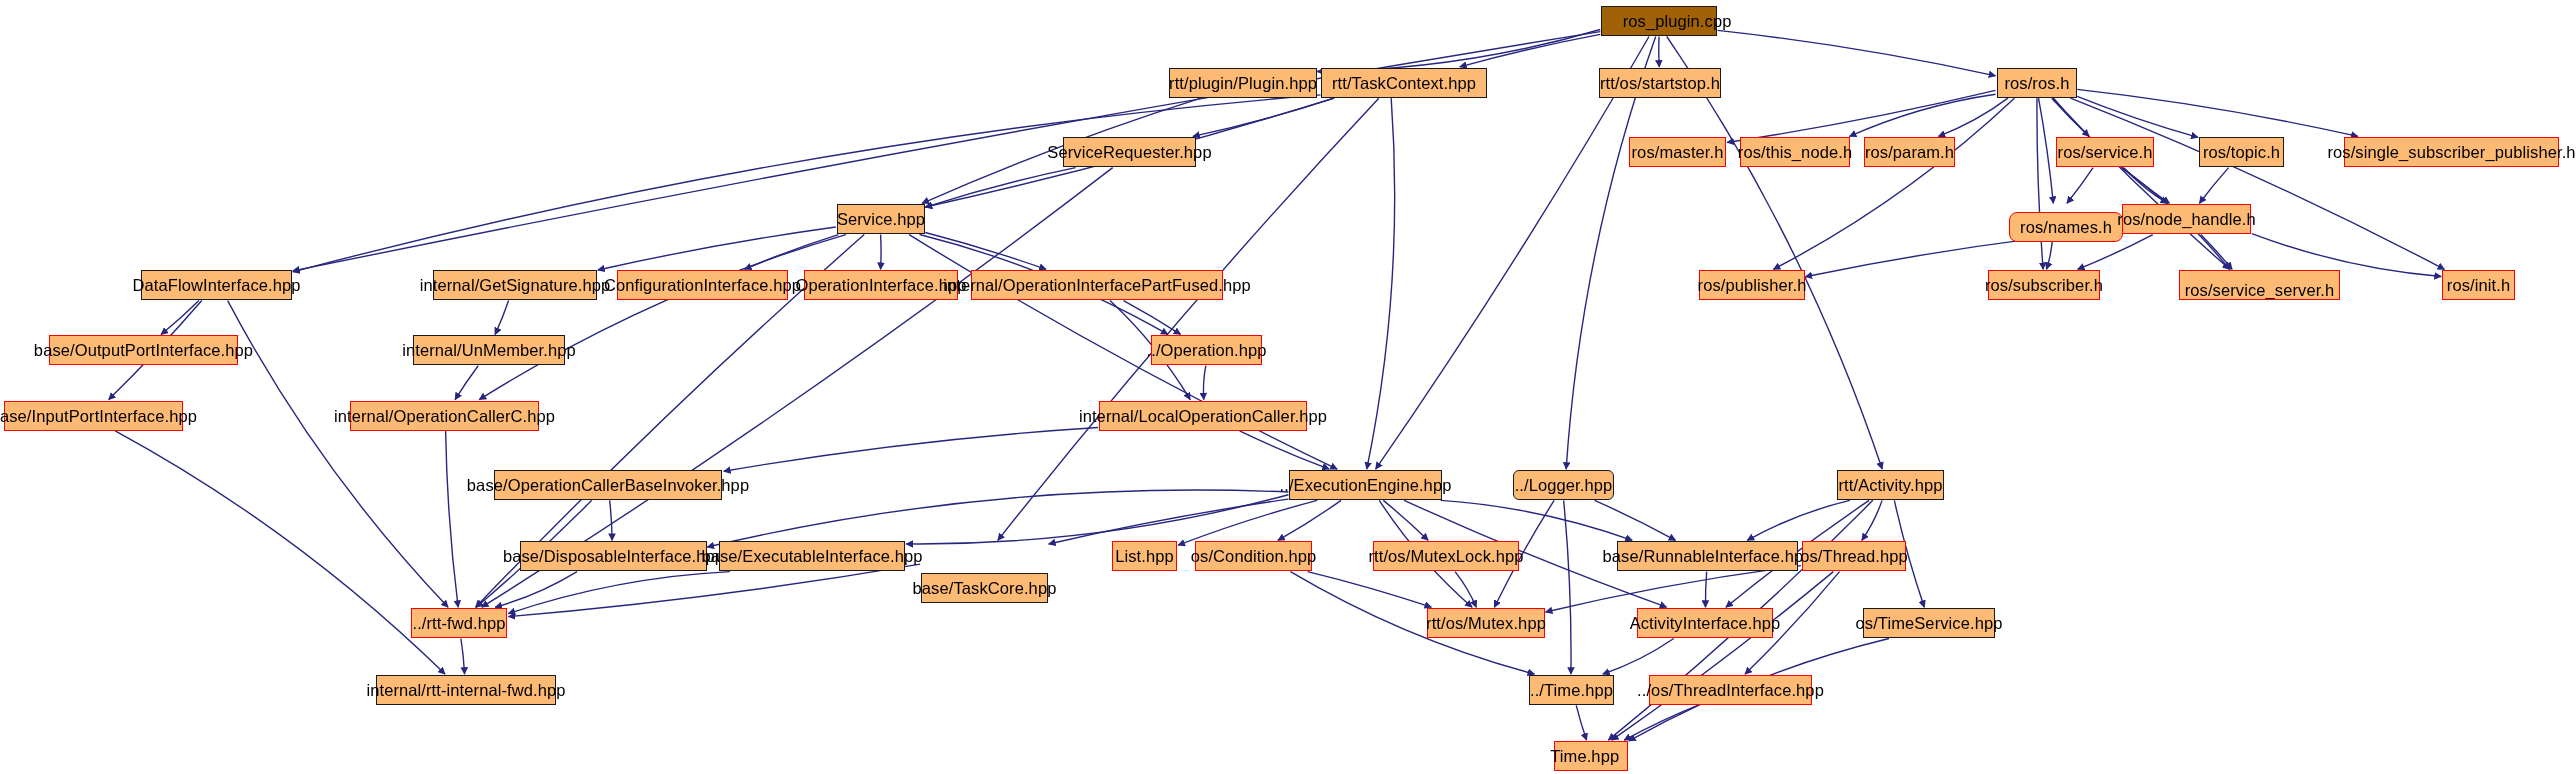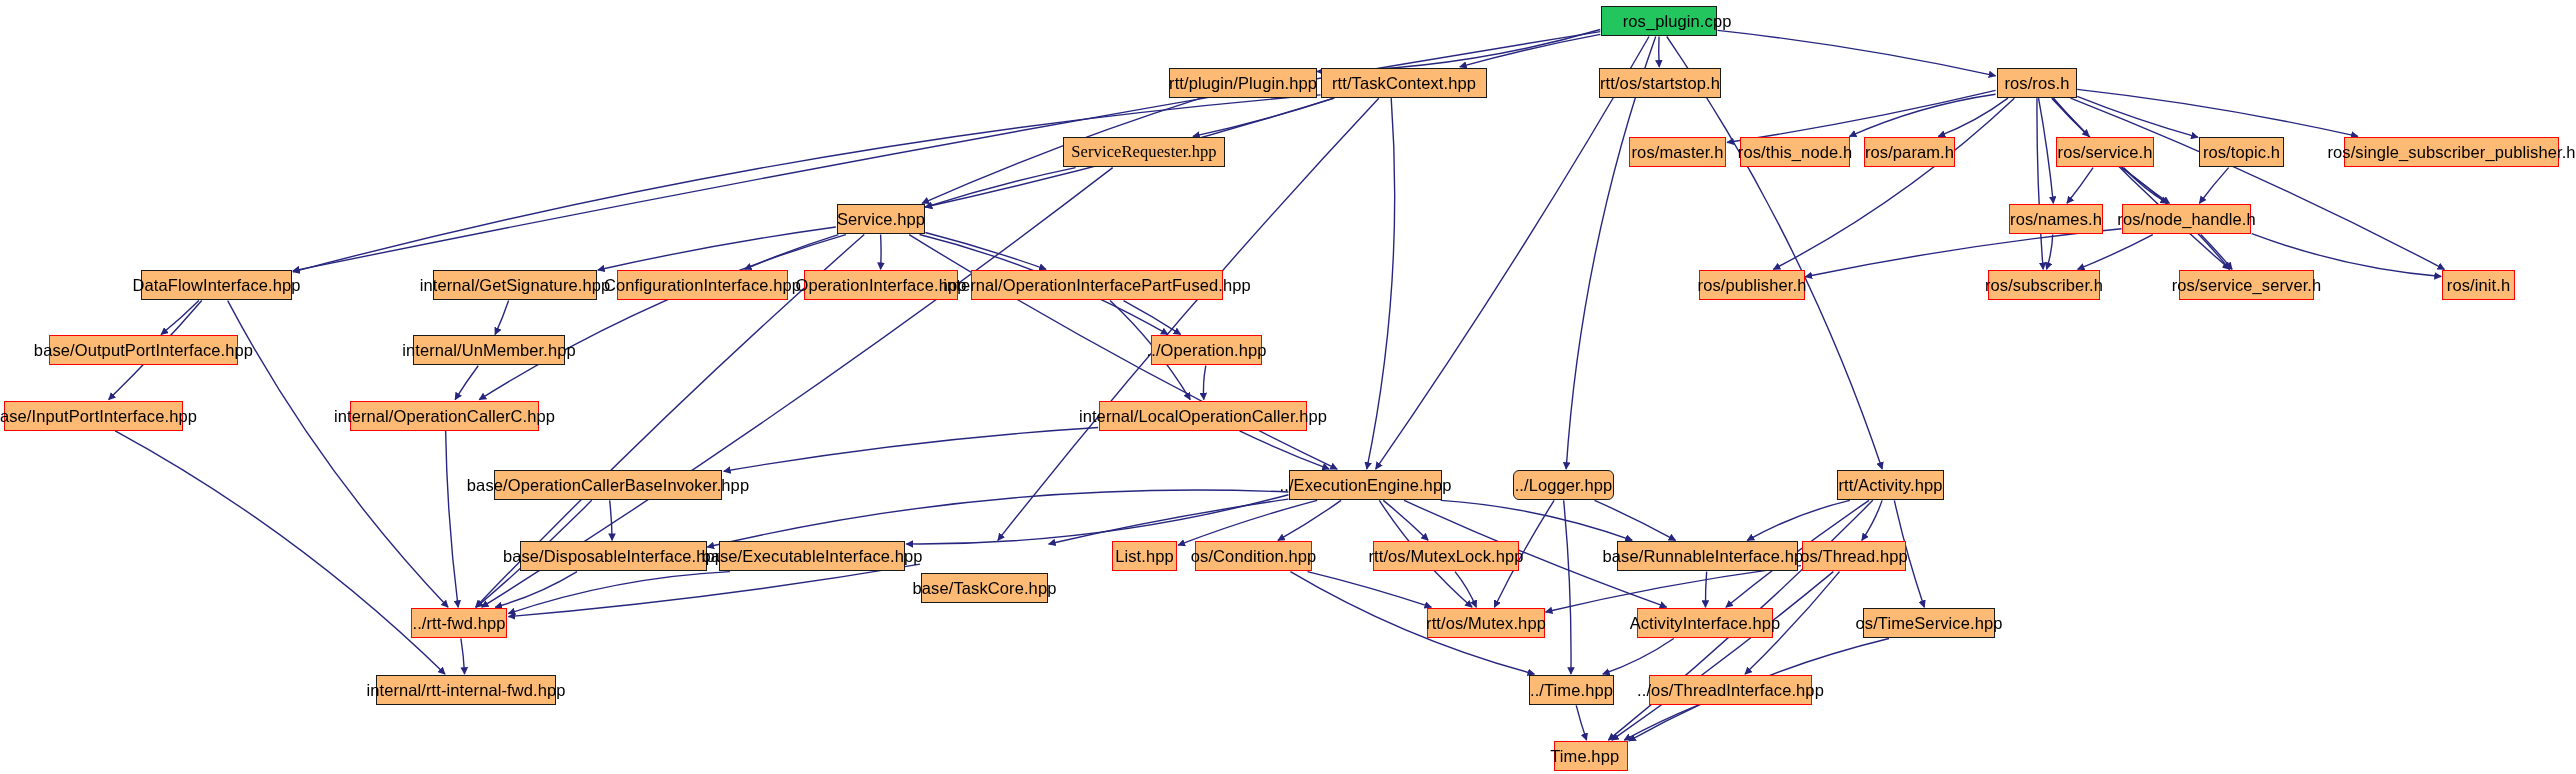--- a/index.html
+++ b/index.html
@@ -40,21 +40,21 @@
     height: 29.5px;
     padding: 0 7.8px;
     z-index: 5;
     cursor: pointer;
   }
   .gnode.black {
     border: 1.7px solid #1a1a1a;
   }
   .gnode.root {
     border: 1.7px solid #1a1a1a;
-    background: #22c55e;
+    background: #a16207;
     padding-left: 44px;
   }
   .gnode span {
     pointer-events: none;
   }
 </style>
 </head>
 <body>
 
 <div id="graph-root">
@@ -167,21 +167,21 @@
       </div>
       <div class="gnode black" style="left: 1321px; top: 68px; width: 166px;">
         <span>rtt/TaskContext.hpp</span>
       </div>
       <div class="gnode black" style="left: 1599px; top: 68px; width: 122px;">
         <span>rtt/os/startstop.h</span>
       </div>
       <div class="gnode black" style="left: 1997px; top: 68px; width: 80px;">
         <span>ros/ros.h</span>
       </div>
-      <div class="gnode black" style="left: 1063px; top: 137px; width: 162px; font-family: Liberation Serif, serif;">
+      <div class="gnode black" style="left: 1063px; top: 137px; width: 133px;">
         <span>ServiceRequester.hpp</span>
       </div>
       <div class="gnode" style="left: 1629px; top: 137px; width: 97px;">
         <span>ros/master.h</span>
       </div>
       <div class="gnode" style="left: 1740px; top: 137px; width: 110px;">
         <span>ros/this_node.h</span>
       </div>
       <div class="gnode" style="left: 1864px; top: 137px; width: 91px;">
         <span>ros/param.h</span>
@@ -191,21 +191,21 @@
       </div>
       <div class="gnode black" style="left: 2199px; top: 137px; width: 85px;">
         <span>ros/topic.h</span>
       </div>
       <div class="gnode" style="left: 2344px; top: 137px; width: 215px;">
         <span>ros/single_subscriber_publisher.h</span>
       </div>
       <div class="gnode black" style="left: 837px; top: 204px; width: 88px;">
         <span>Service.hpp</span>
       </div>
-      <div class="gnode" style="left: 2009px; top: 204px; width: 94px;">
+      <div class="gnode" style="left: 2009px; top: 212px; width: 114px; border-radius: 8px;">
         <span>ros/names.h</span>
       </div>
       <div class="gnode" style="left: 2122px; top: 204px; width: 129px;">
         <span>ros/node_handle.h</span>
       </div>
       <div class="gnode black" style="left: 141px; top: 270px; width: 151px;">
         <span>DataFlowInterface.hpp</span>
       </div>
       <div class="gnode black" style="left: 433px; top: 270px; width: 164px;">
         <span>internal/GetSignature.hpp</span>
@@ -218,21 +218,21 @@
       </div>
       <div class="gnode" style="left: 971px; top: 270px; width: 252px;">
         <span>internal/OperationInterfacePartFused.hpp</span>
       </div>
       <div class="gnode" style="left: 1699px; top: 270px; width: 106px;">
         <span>ros/publisher.h</span>
       </div>
       <div class="gnode" style="left: 1988px; top: 270px; width: 112px;">
         <span>ros/subscriber.h</span>
       </div>
-      <div class="gnode" style="left: 2179px; top: 270px; width: 135px;">
+      <div class="gnode" style="left: 2179px; top: 270px; width: 161px; align-items: flex-end;">
         <span>ros/service_server.h</span>
       </div>
       <div class="gnode" style="left: 2442px; top: 270px; width: 73px;">
         <span>ros/init.h</span>
       </div>
       <div class="gnode" style="left: 49px; top: 335px; width: 189px;">
         <span>base/OutputPortInterface.hpp</span>
       </div>
       <div class="gnode black" style="left: 413px; top: 335px; width: 152px;">
         <span>internal/UnMember.hpp</span>

